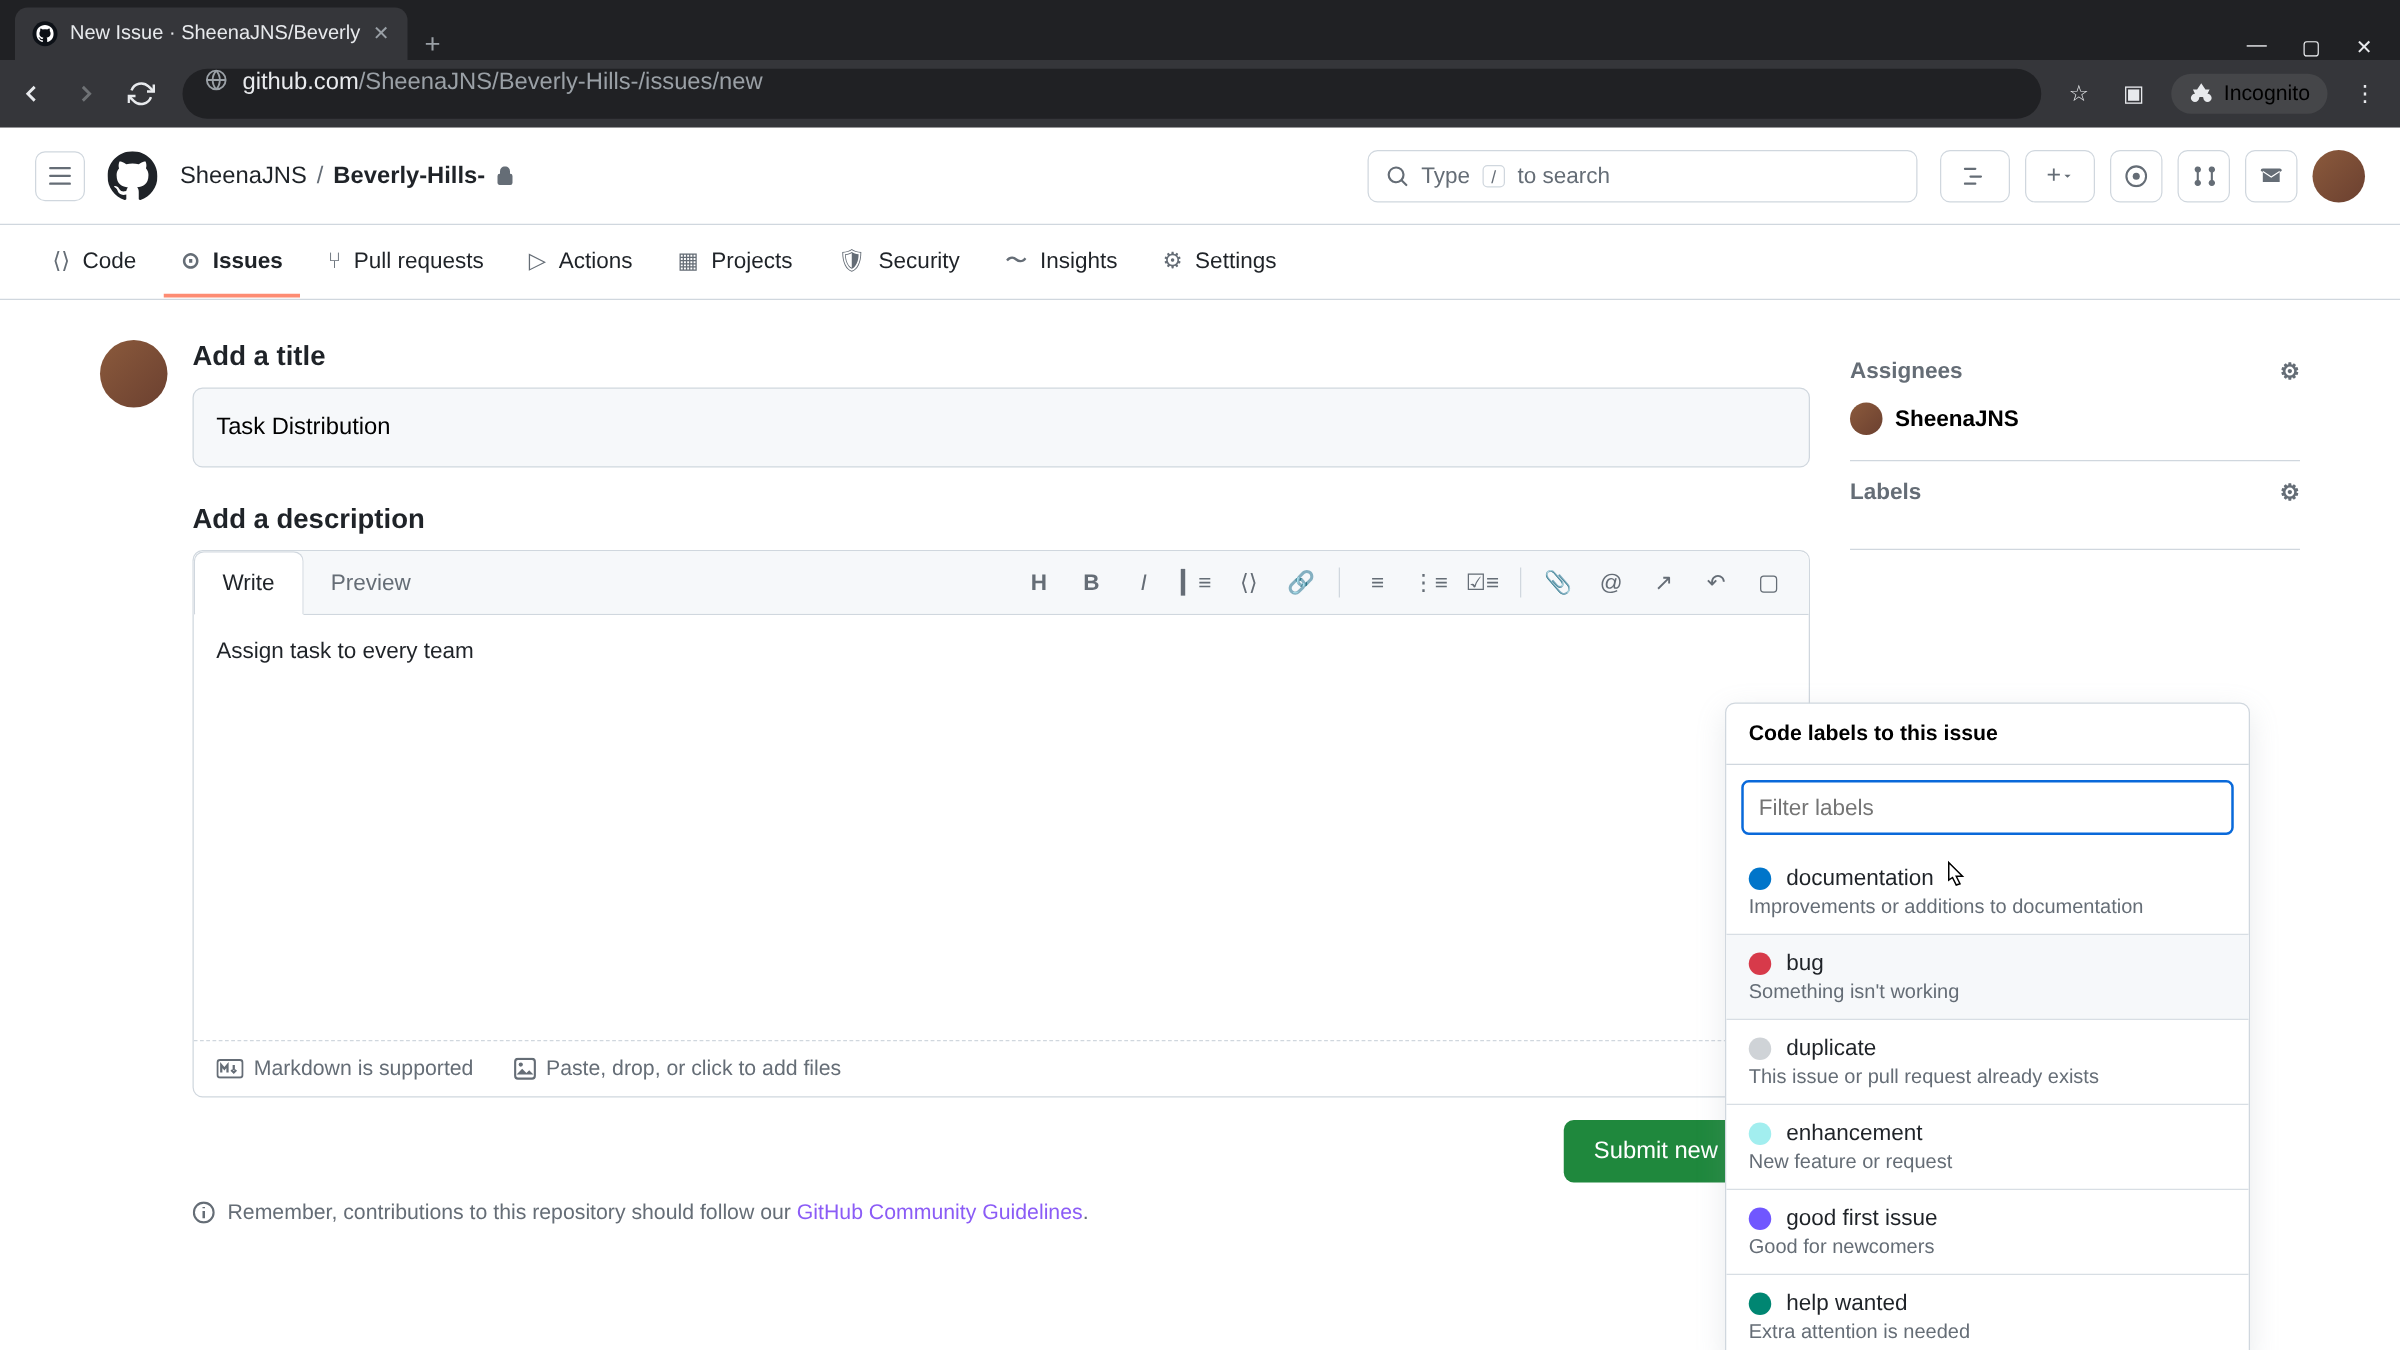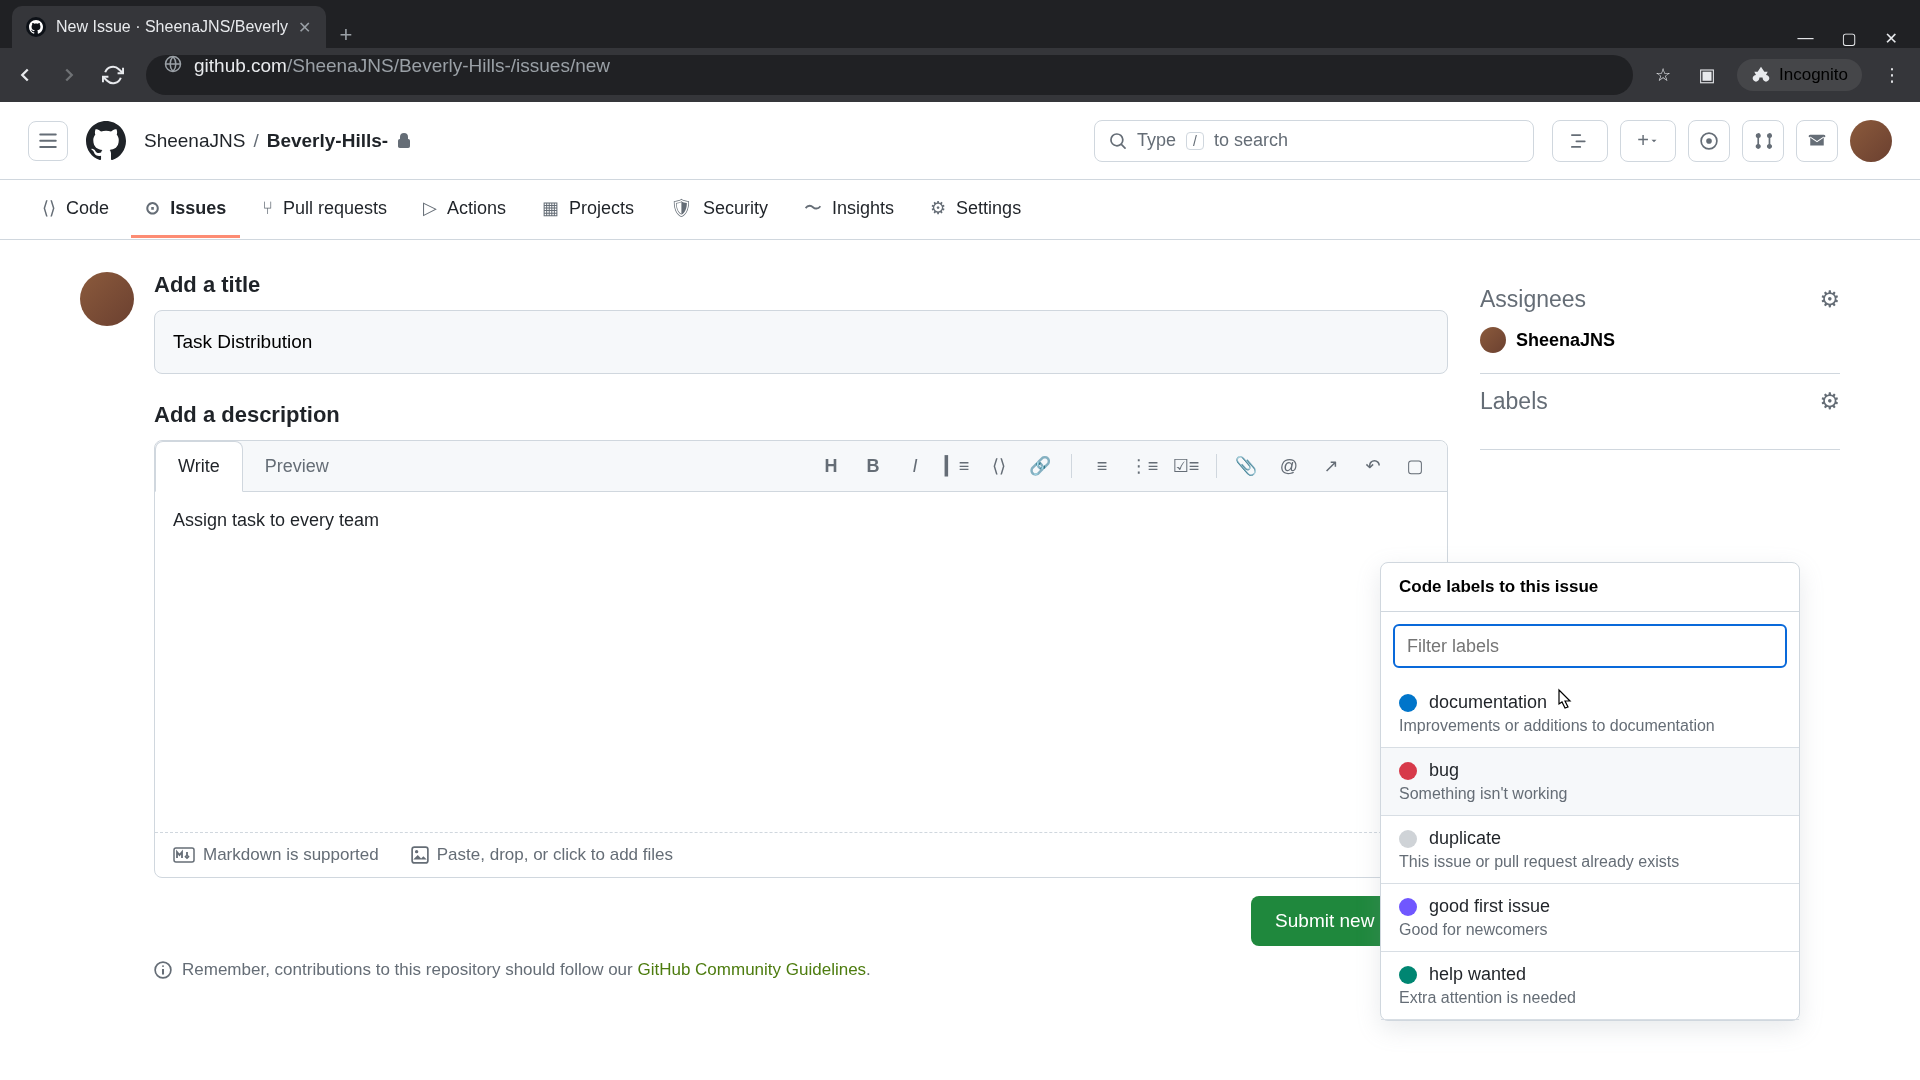--- a/index.html
+++ b/index.html
@@ -60,25 +60,25 @@
 .tb-btn { width: 36px; height: 36px; display: flex; align-items: center; justify-content: center; color: #656d76; cursor: pointer; font-size: 18px; }
 .tb-sep { width: 1px; height: 24px; background: #d0d7de; margin: 0 6px; }
 .editor-body { min-height: 340px; padding: 18px; font-size: 18px; color: #1f2328; }
 .editor-footer { display: flex; align-items: flex-end; padding: 12px 18px; border-top: 1px dashed #d0d7de; color: #656d76; font-size: 17px; gap: 32px; }
 .ef-item { display: flex; align-items: center; gap: 8px; }
 
 .submit-row { display: flex; justify-content: flex-end; margin-top: 18px; }
 .submit-btn { background: #1f883d; color: #fff; border: none; border-radius: 8px; padding: 14px 24px; font-size: 19px; font-weight: 500; cursor: pointer; }
 
 .guidelines { display: flex; align-items: center; gap: 10px; color: #656d76; font-size: 17px; margin-top: 14px; }
-.guidelines a { color: #4d7c0f; text-decoration: none; }
+.guidelines a { color: #8b5cf6; text-decoration: none; }
 
 .sidebar { width: 360px; }
 .side-section { border-bottom: 1px solid #d0d7de; padding: 14px 0 20px; }
-.side-header { display: flex; justify-content: space-between; font-size: 23px; font-weight: 400; color: #656d76; margin-bottom: 14px; }
+.side-header { display: flex; justify-content: space-between; font-size: 18px; font-weight: 700; color: #656d76; margin-bottom: 14px; }
 .gear { color: #656d76; cursor: pointer; }
 .assignee-row { display: flex; align-items: center; gap: 10px; font-size: 18px; font-weight: 600; }
 .assignee-avatar { width: 26px; height: 26px; border-radius: 50%; background: linear-gradient(135deg, #8b5a3c, #6b4030); }
 
 
 .label-popover { position: absolute; top: 460px; left: 1380px; width: 420px; background: #fff; border: 1px solid #d0d7de; border-radius: 8px; box-shadow: 0 8px 24px rgba(140,149,159,0.2); z-index: 100; }
 .popover-header { padding: 14px 18px; font-size: 17px; font-weight: 600; border-bottom: 1px solid #d0d7de; }
 .popover-search { padding: 12px; }
 .popover-search input { width: 100%; height: 44px; border: 2px solid #0969da; border-radius: 6px; padding: 0 12px; font-size: 18px; outline: none; }
 .label-list { max-height: 460px; overflow-y: auto; }
@@ -358,20 +358,27 @@
         </div>
         <div class="label-item">
           <div class="label-item-head">
             <span class="label-dot" style="background:#cfd3d7"></span>
             <span>duplicate</span>
           </div>
           <div class="label-desc">This issue or pull request already exists</div>
         </div>
         <div class="label-item">
           <div class="label-item-head">
+            <span class="label-dot" style="background:#a2eeef"></span>
+            <span>enhancement</span>
+          </div>
+          <div class="label-desc">New feature or request</div>
+        </div>
+        <div class="label-item">
+          <div class="label-item-head">
             <span class="label-dot" style="background:#7057ff"></span>
             <span>good first issue</span>
           </div>
           <div class="label-desc">Good for newcomers</div>
         </div>
         <div class="label-item">
           <div class="label-item-head">
             <span class="label-dot" style="background:#008672"></span>
             <span>help wanted</span>
           </div>

